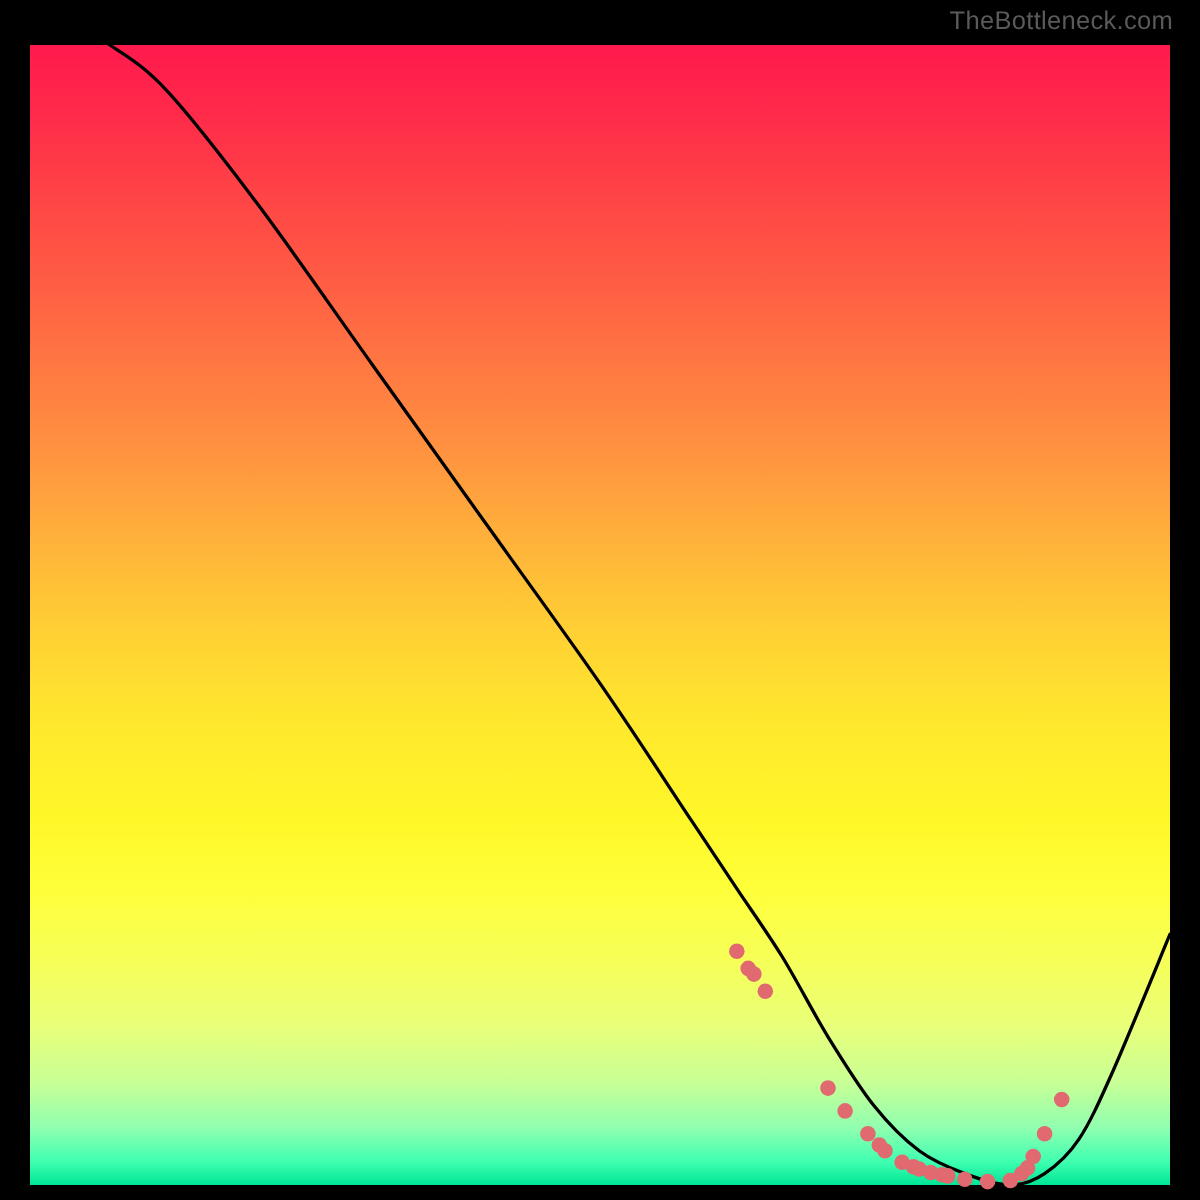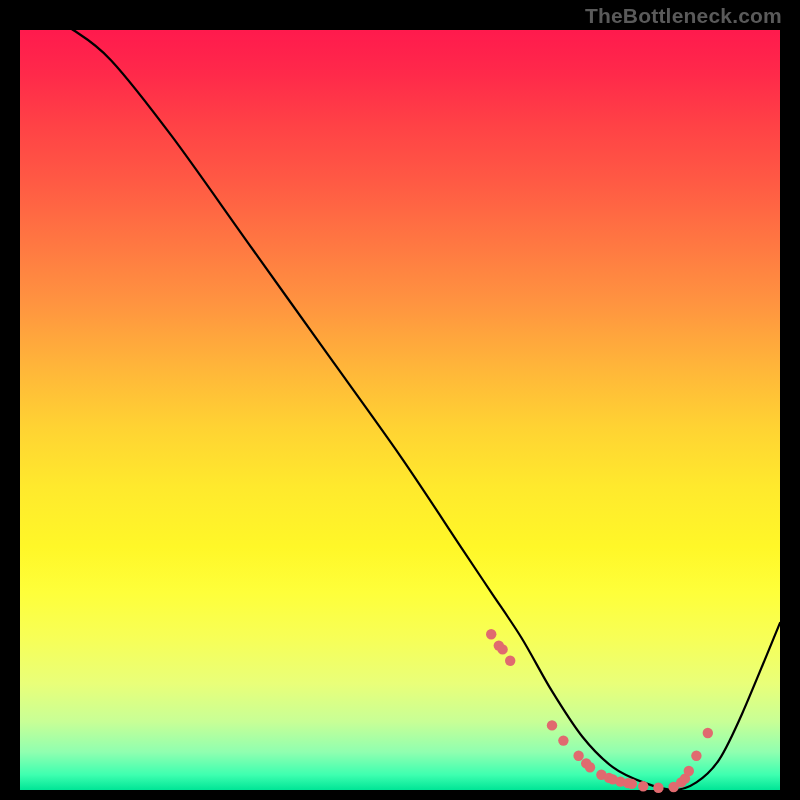--- a/index.html
+++ b/index.html
@@ -9,22 +9,22 @@
     background: #000;
     position: relative;
     font-family: Arial, Helvetica, sans-serif;
     overflow: hidden;
   }
   .watermark {
     position: absolute;
     top: 4px;
     right: 18px;
     color: #5a5a5a;
-    font-size: 21px;
-    font-weight: 700;
+    font-size: 17px;
+    font-weight: 400;
     letter-spacing: 0.2px;
     z-index: 10;
   }
   .plot {
     position: absolute;
     left: 20px;
     top: 30px;
     width: 760px;
     height: 760px;
     background: linear-gradient(to bottom,

